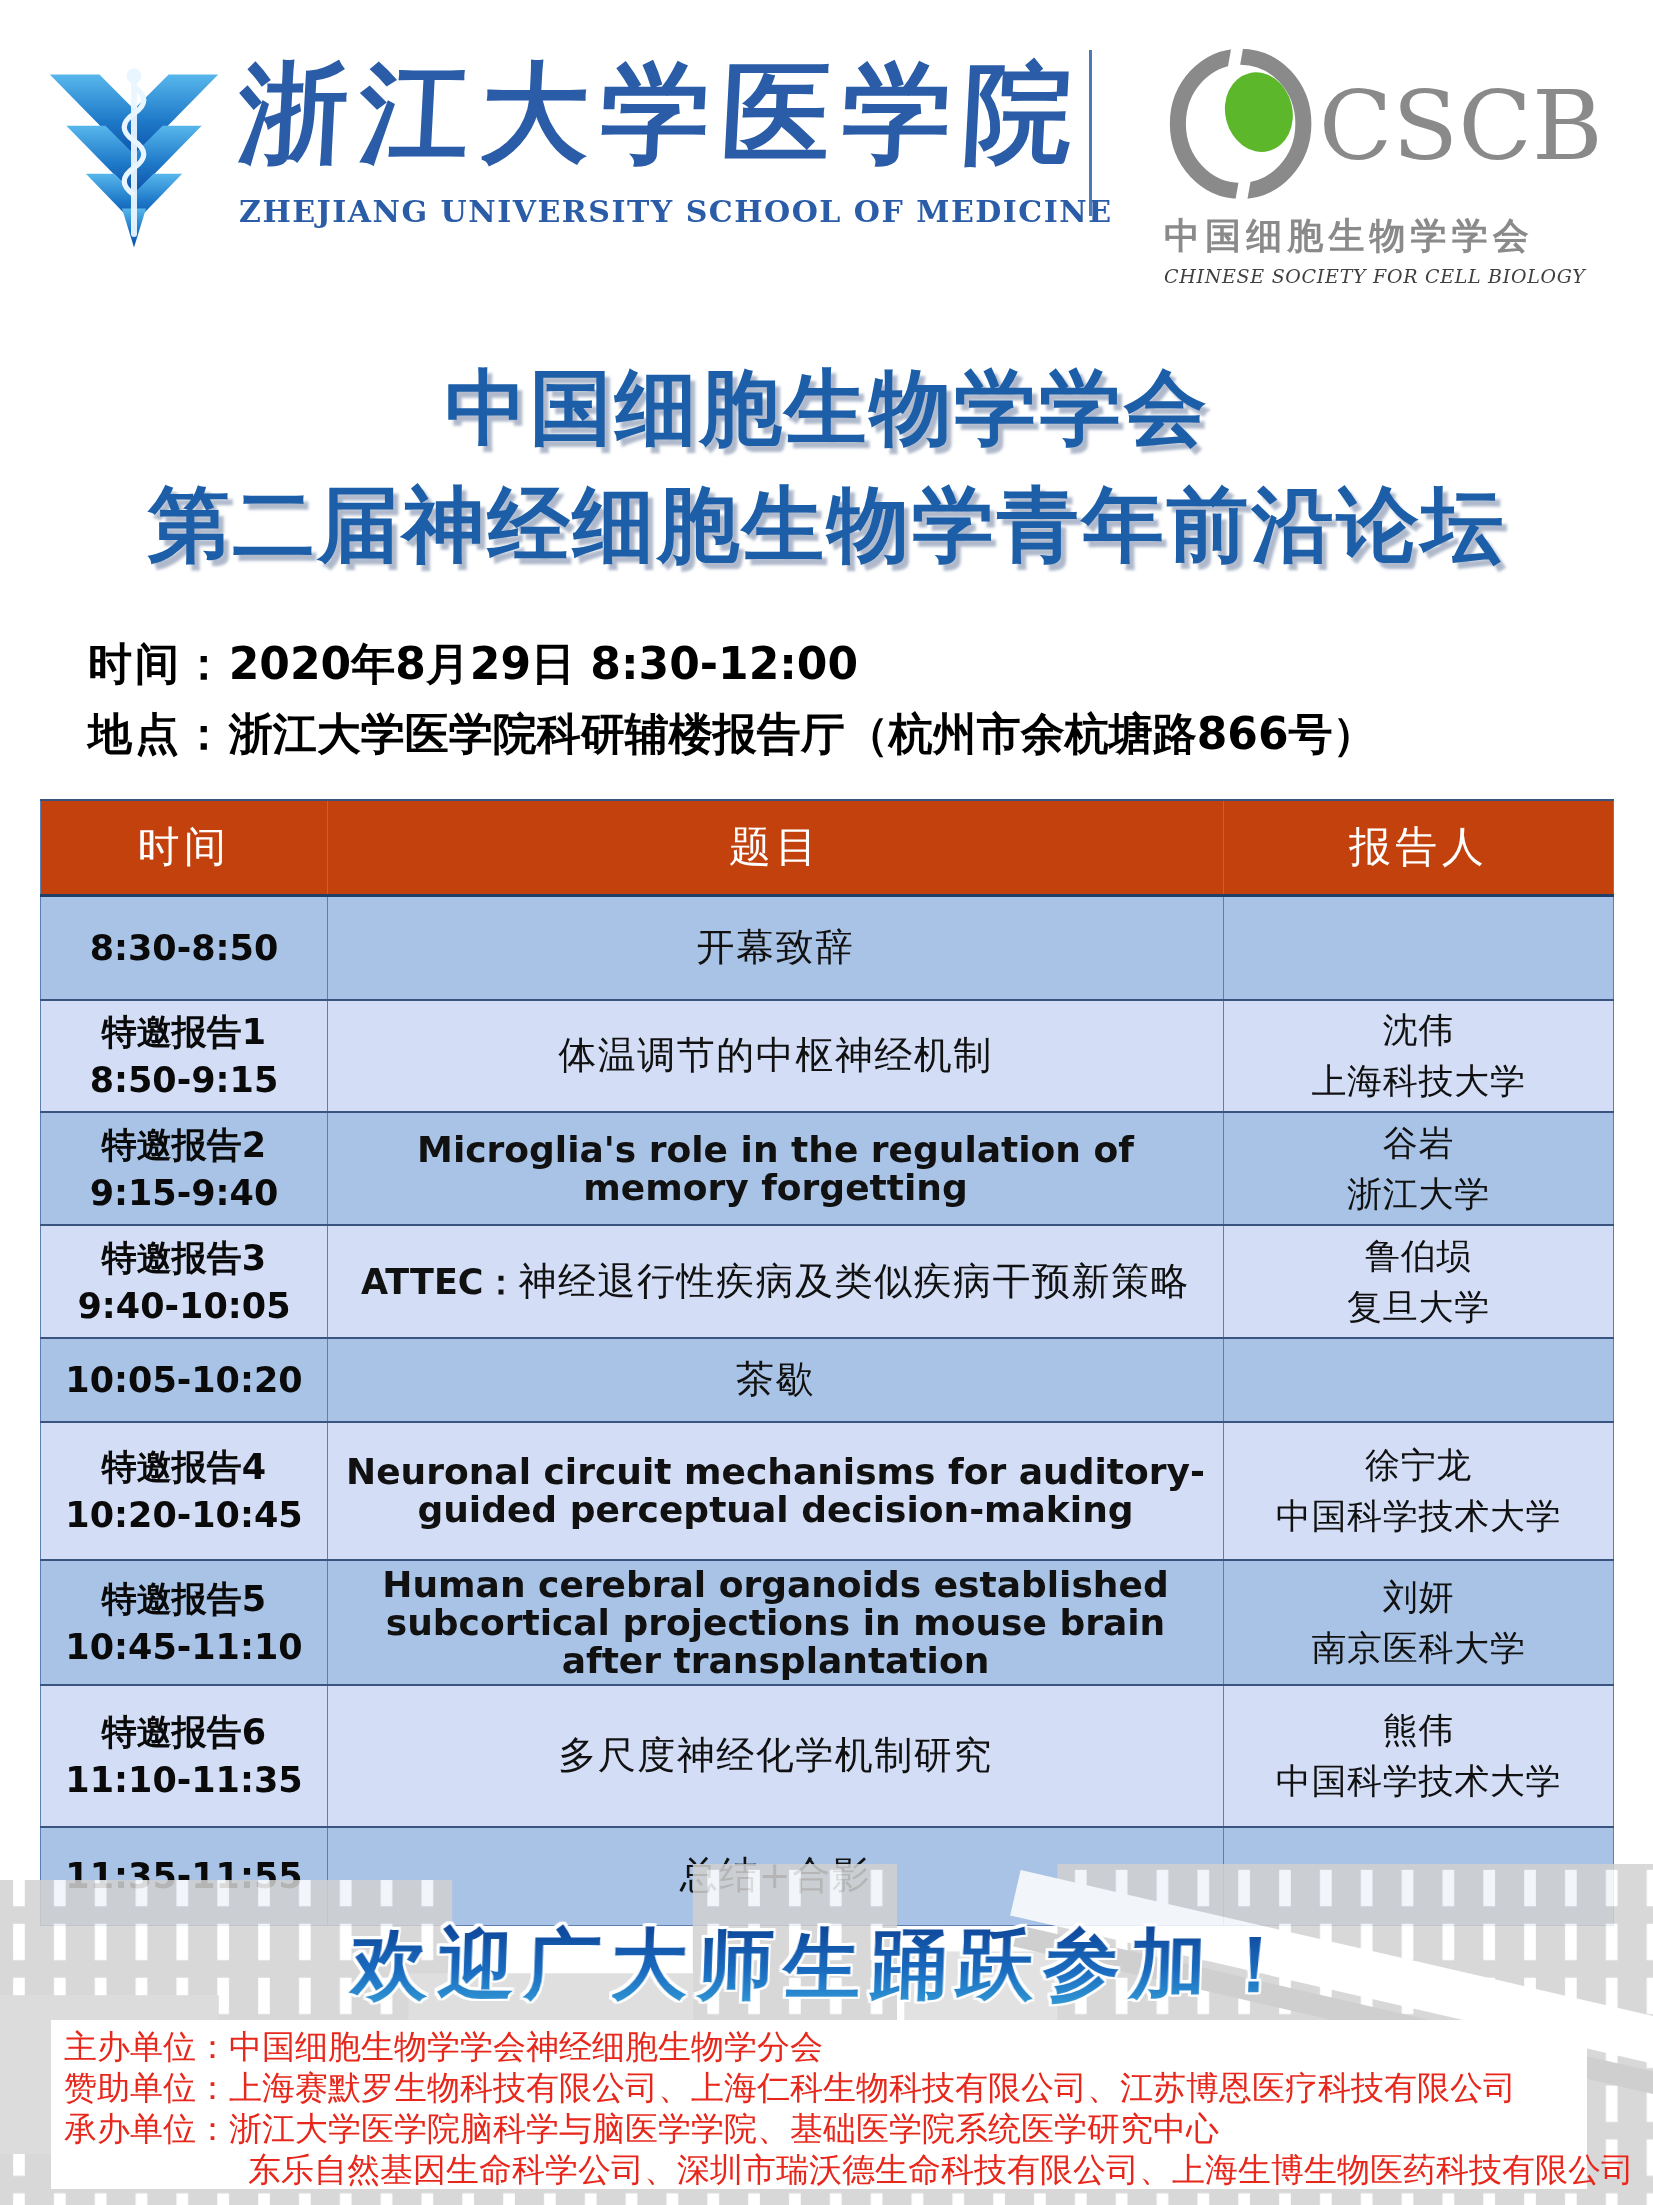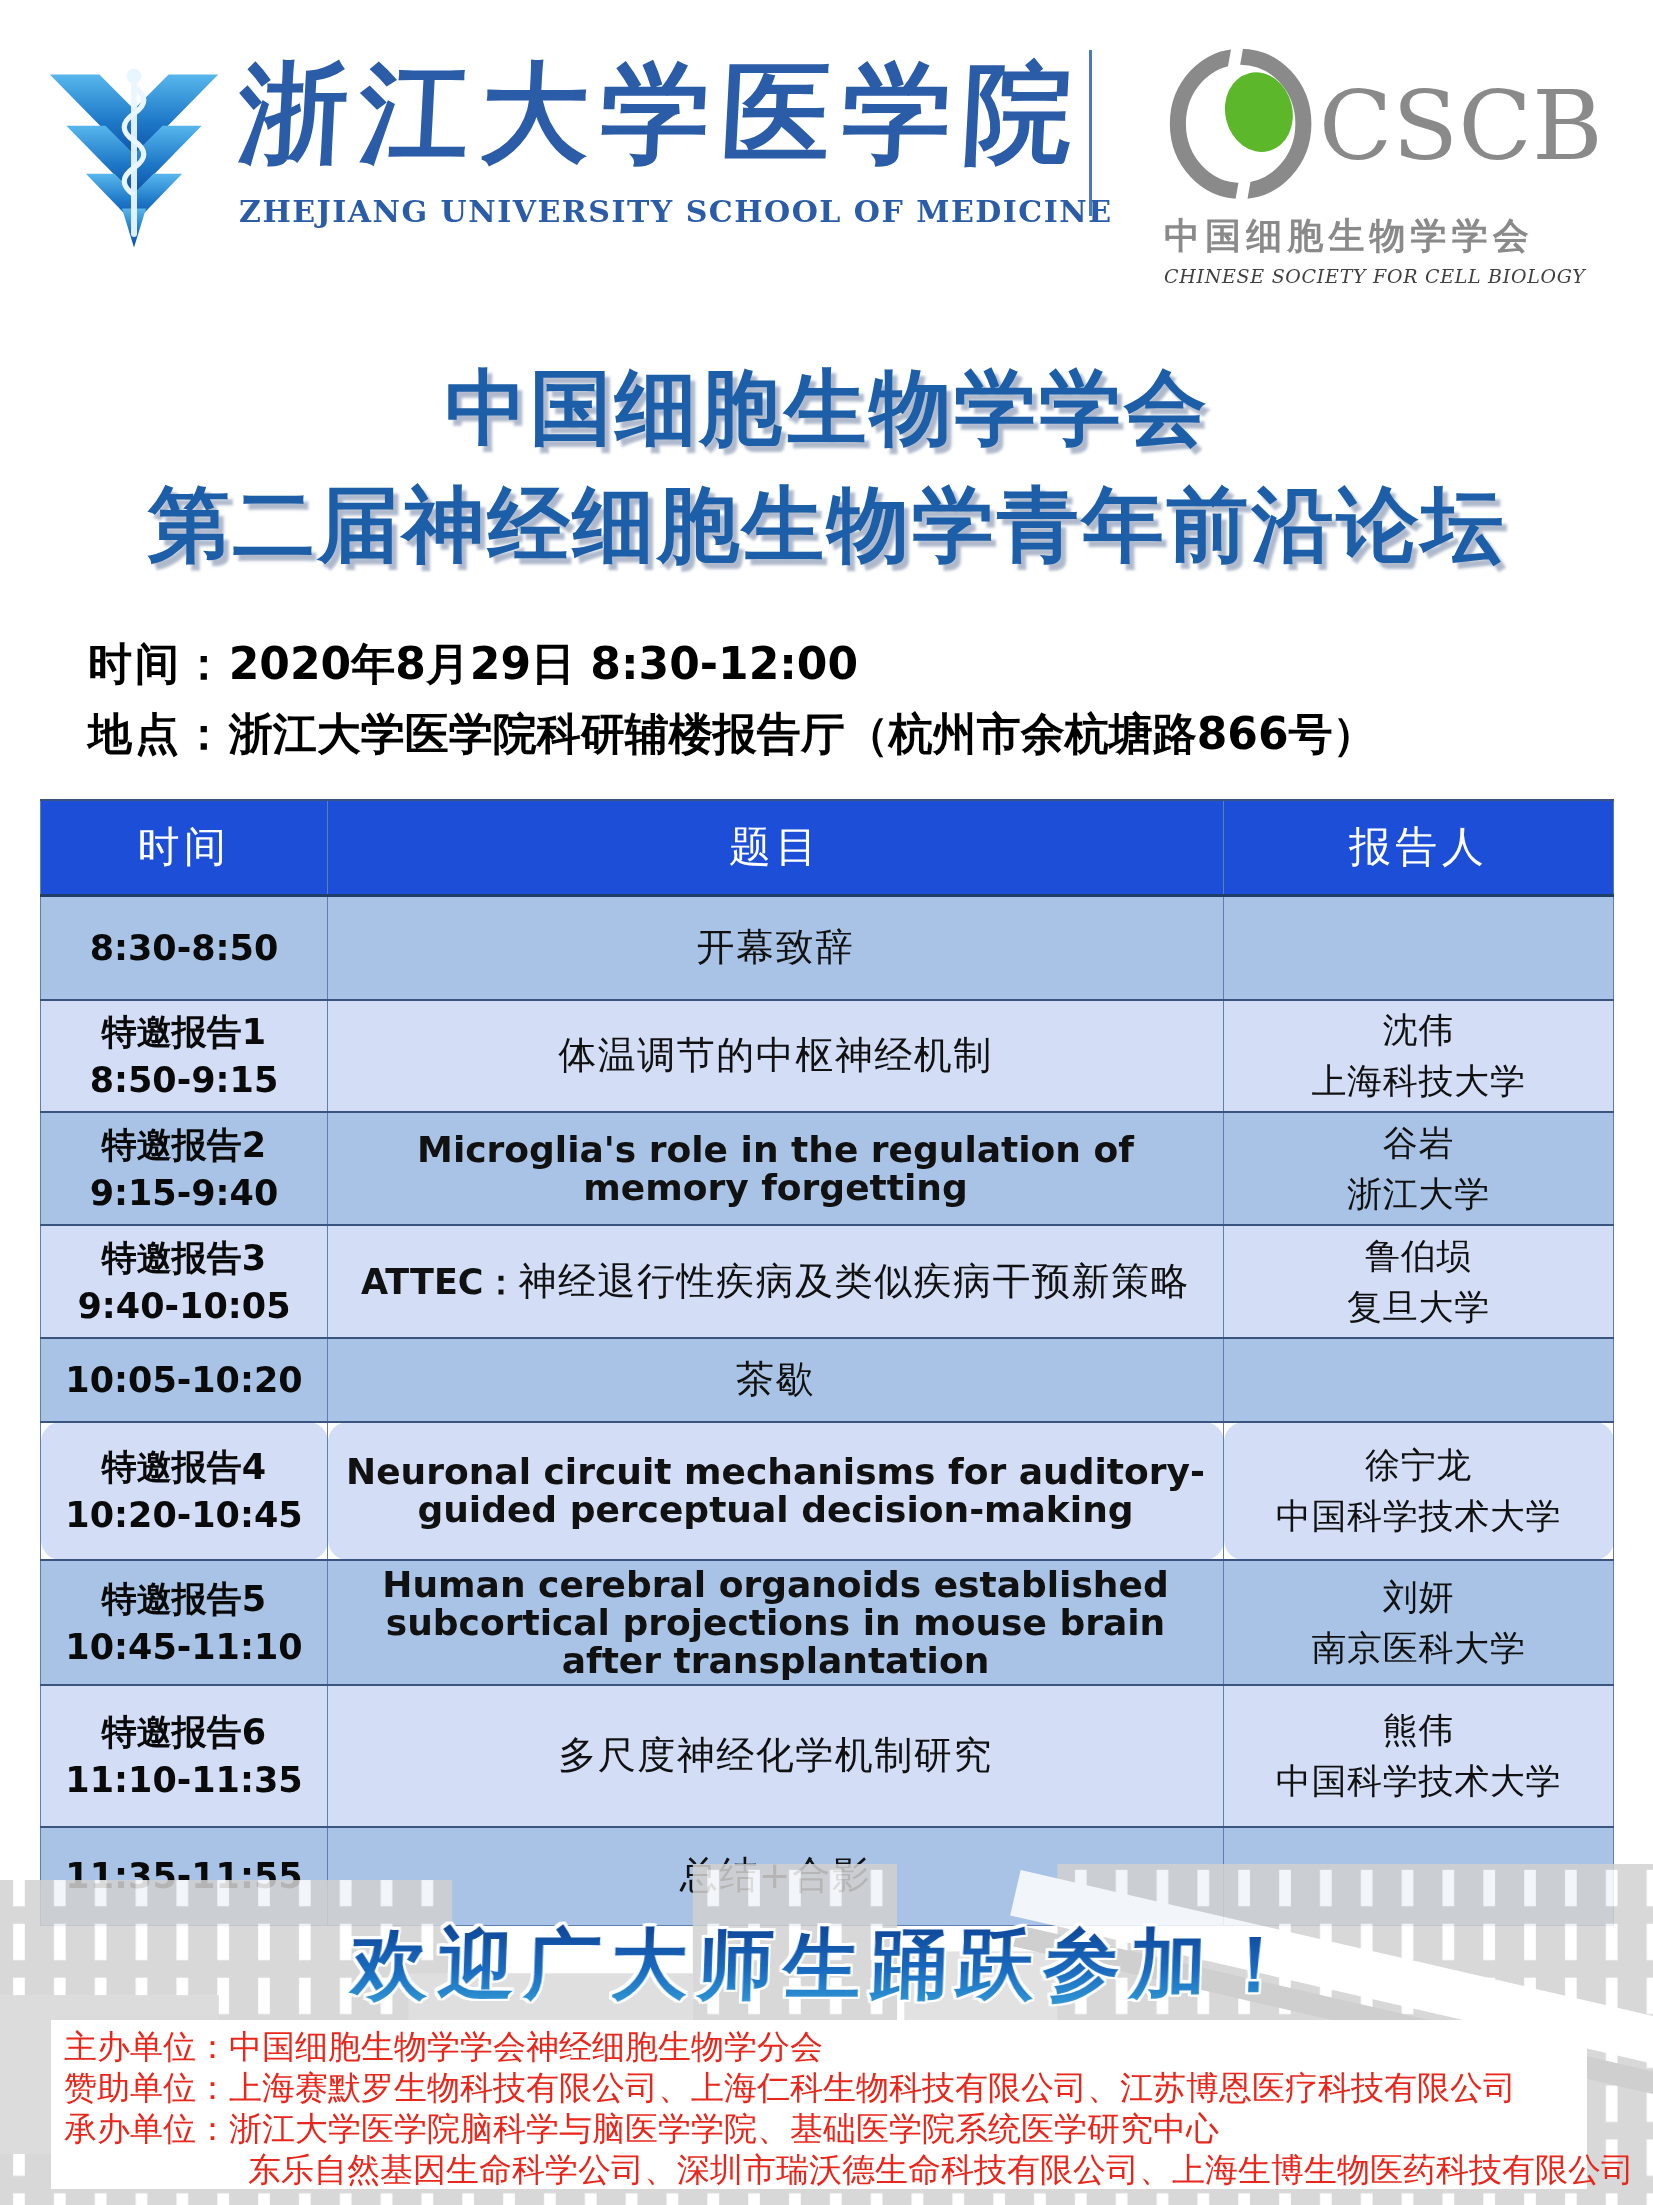--- a/index.html
+++ b/index.html
@@ -45,28 +45,28 @@
   
   table.sched{
     position:absolute;left:40px;top:799px;width:1574px;
     border-collapse:collapse;table-layout:fixed;
   }
   table.sched td,table.sched th{
     border:1.5px solid #5c7fb0;border-top:2.2px solid #39557f;
     text-align:center;vertical-align:middle;padding:4.4px 10.2px;overflow:hidden;
   }
   table.sched th{
-    background:#1d4ed8;color:#ffffff;font-family:"DejaVu Serif","Liberation Serif",serif;
+    background:#c2410c;color:#ffffff;font-family:"DejaVu Serif","Liberation Serif",serif;
     font-weight:500;font-size:42px;letter-spacing:4.4px;height:84px;
     border-bottom:3.6px solid #203f68;
   }
   tr.med td{background:#a9c3e6;}
   tr.light td{background:#d3def6;}
   tr.r1 td{height:93px;} tr.r2 td{height:95px;} tr.r3 td{height:96px;}
-  tr.r4 td{height:95px;} tr.r5 td{height:73px;} tr.r6 td{height:128px;border-radius:20px;}
+  tr.r4 td{height:95px;} tr.r5 td{height:73px;} tr.r6 td{height:128px;}
   tr.r7 td{height:110px;} tr.r8 td{height:131px;} tr.r9 td{height:88px;}
   .cell-time{font-weight:700;font-size:35px;line-height:48px;color:#0a0a0a;}
   .cell-topic{font-size:38px;font-weight:400;color:#111;line-height:53px;letter-spacing:1.5px;}
   td.topic-en .cell-topic{font-weight:700;font-size:36px;letter-spacing:0;line-height:38px;}
   .topic-prefix{font-weight:700;font-size:35px;letter-spacing:0;}
   .cell-speaker{font-size:35px;font-weight:400;color:#111;line-height:51px;letter-spacing:0.7px;}
   
   .watermark{position:absolute;left:0;top:1864px;width:1654px;height:341px;}
   
   .welcome{

